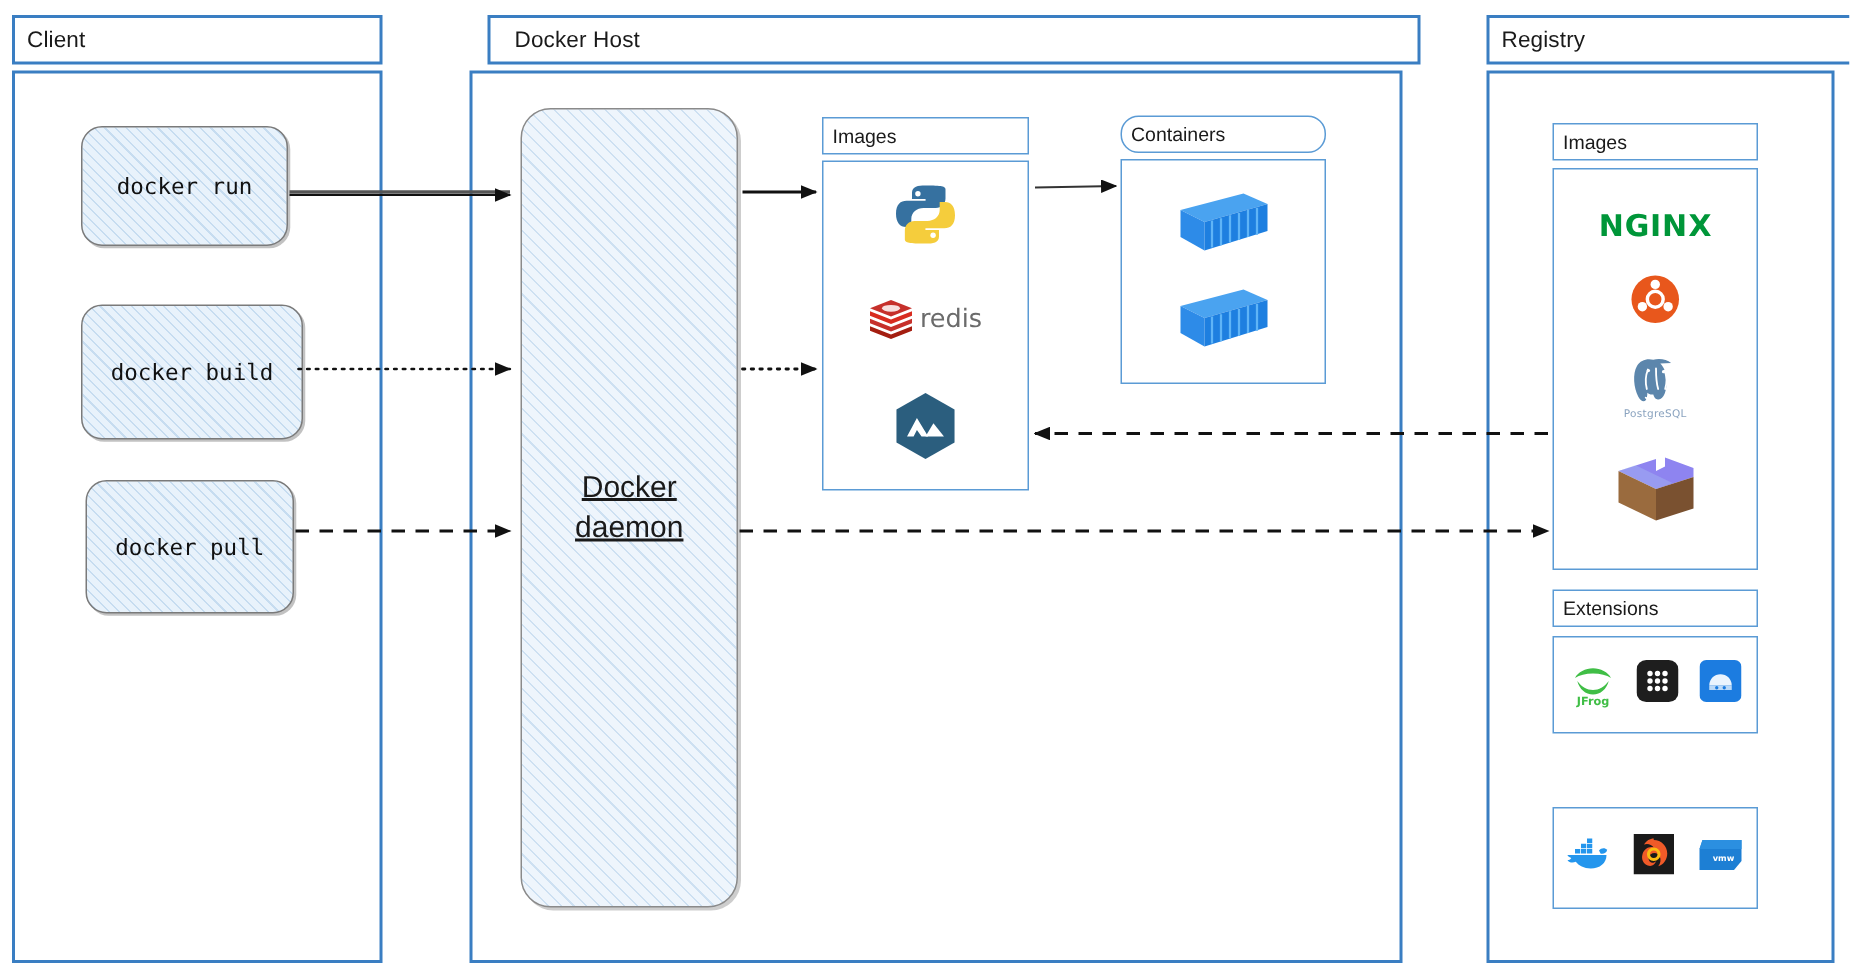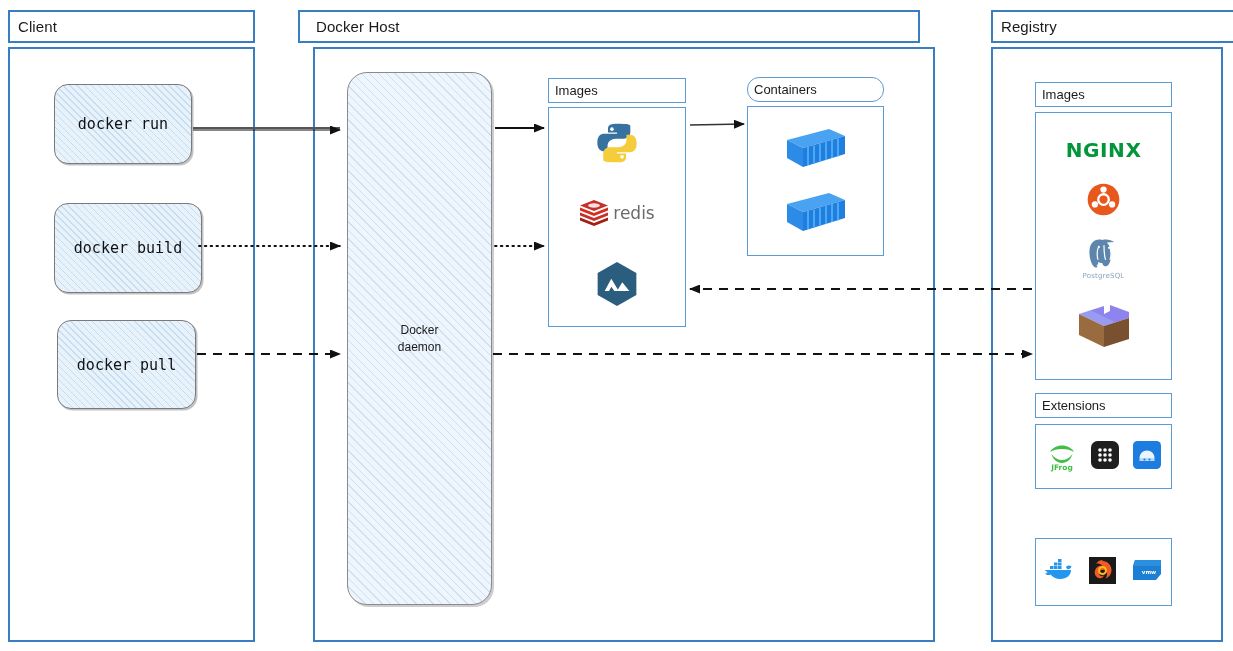--- a/index.html
+++ b/index.html
@@ -81,23 +81,24 @@
         rgba(120,170,215,.28) 1px,
         rgba(255,255,255,0) 1px,
         rgba(255,255,255,0) 6px);
     box-shadow:2px 2px 0 rgba(130,130,130,.40);
     display:flex;
     align-items:center;
     justify-content:center;
     text-align:center;
   }
   .daemon-label{
-    font-size:12px;
+    font-size:20px;
     line-height:1.35;
     color:#1a1a1a;
+    text-decoration:underline;
   }
 
   
   .edge-svg{position:absolute;left:0;top:0;width:1233px;height:651px;pointer-events:none;overflow:visible;}
 
   
   .icon-slot{
     position:absolute;
     display:flex;
     align-items:center;
@@ -132,21 +133,21 @@
 </head>
 <body>
 
 <div id="stage">
 
   <div class="abs lane-title" style="left:8px;top:10px;width:247px;height:33px;">
     <span>Client</span>
   </div>
   <div class="abs lane-body" style="left:8px;top:47px;width:247px;height:595px;"></div>
 
-  <div class="abs lane-title" style="left:298px;top:10px;width:622px;height:33px;padding-left:16px;">
+  <div class="abs lane-title" style="left:325px;top:10px;width:622px;height:33px;padding-left:16px;">
     <span>Docker Host</span>
   </div>
   <div class="abs lane-body" style="left:313px;top:47px;width:622px;height:595px;"></div>
 
   <div class="abs lane-title" style="left:991px;top:10px;width:260px;height:33px;">
     <span>Registry</span>
   </div>
   <div class="abs lane-body" style="left:991px;top:47px;width:232px;height:595px;"></div>
 
   <div class="abs cmd-box" style="left:54px;top:84px;width:138px;height:80px;">

